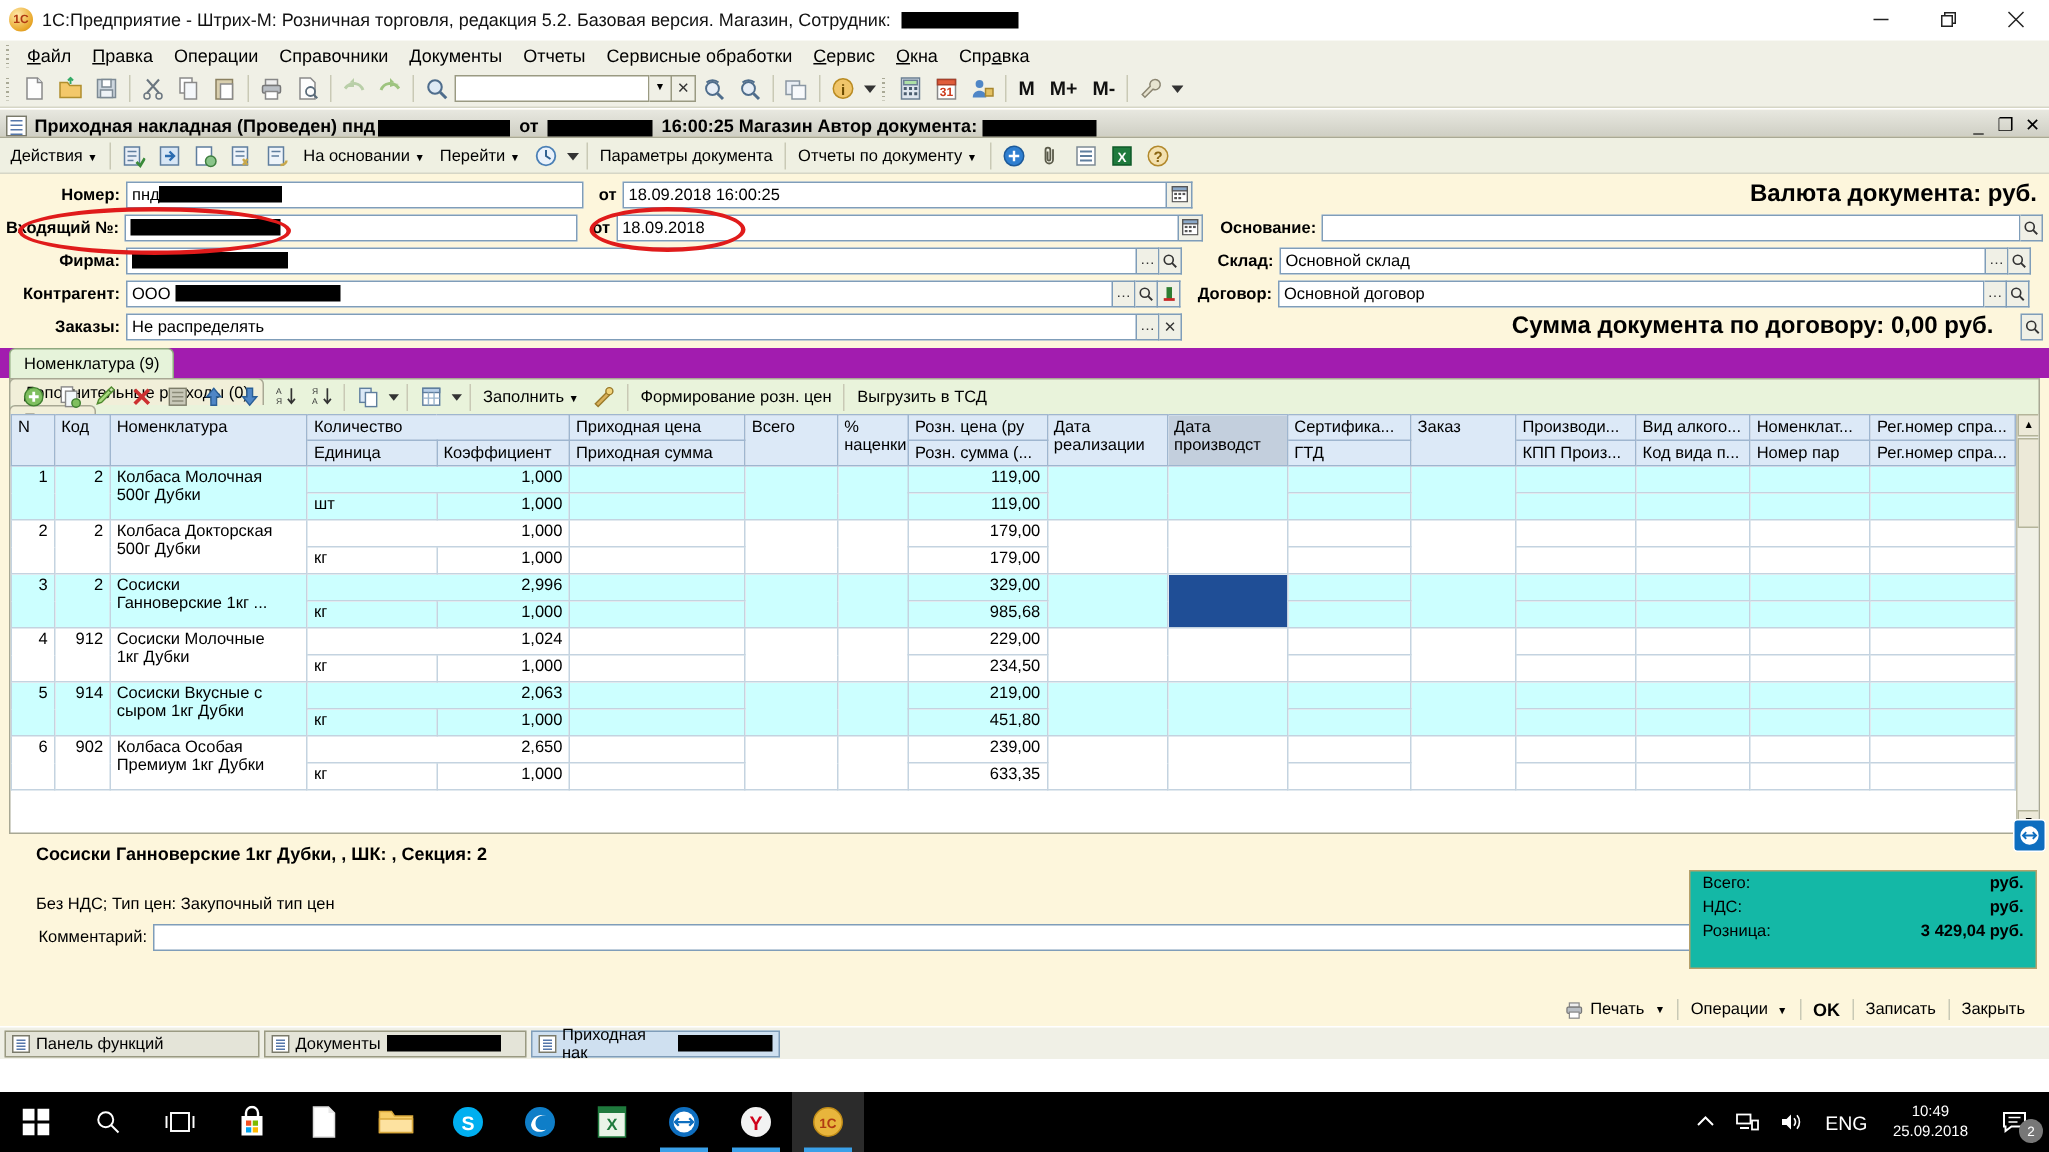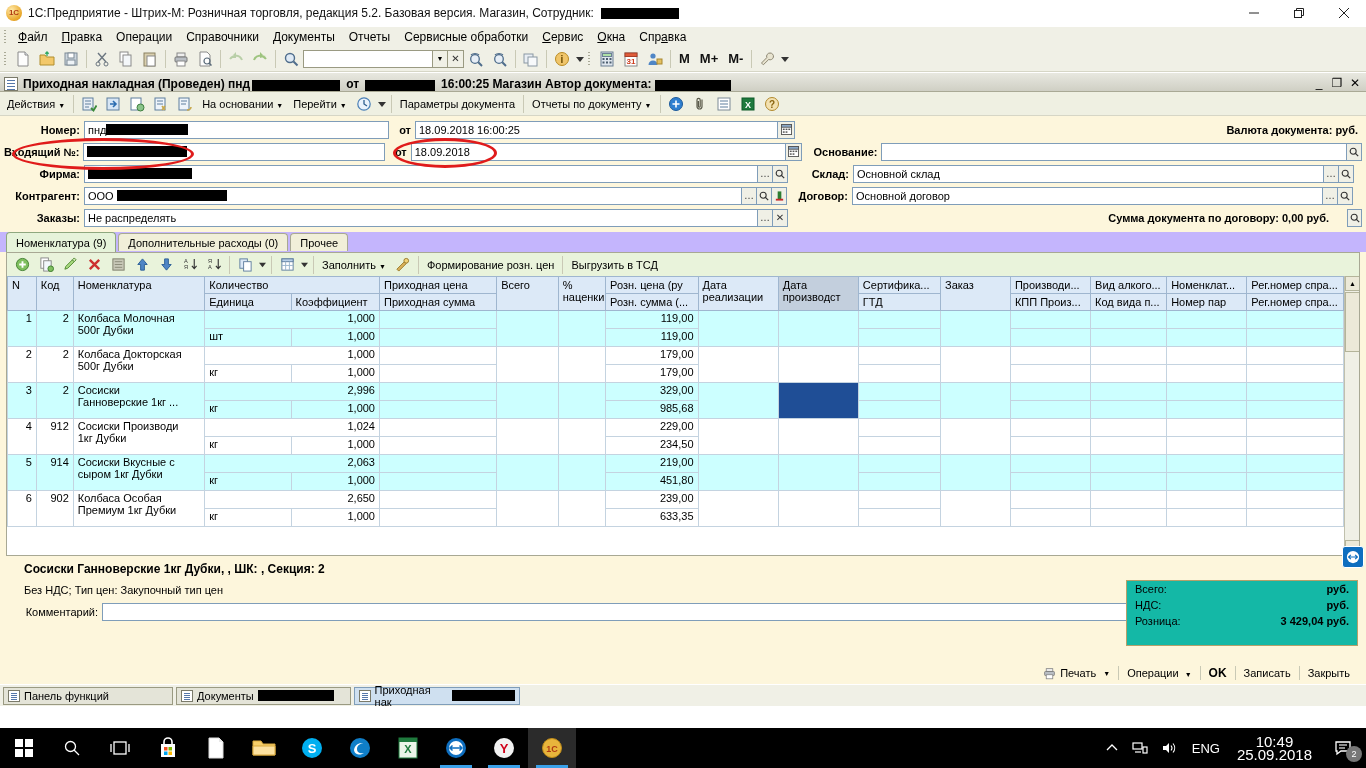--- a/index.html
+++ b/index.html
@@ -90,29 +90,29 @@
   .fld {
     height: 18px; background:#fff; border:1px solid #7f9db9; font-size:11px;
     padding: 1px 3px; display:flex; align-items:center; overflow:hidden; white-space:nowrap;
   }
   .minibtn {
     width:15px; height:18px; border:1px solid #7f9db9; border-left:none; background:#f0f0e6;
     display:flex; align-items:center; justify-content:center; font-size:10px; color:#333;
   }
   .calbtn { width:17px; height:18px; border:1px solid #7f9db9; border-left:none; background:#f0f0e6;
             display:flex; align-items:center; justify-content:center; }
-  .rightnote { font-size:11px; font-weight:bold; white-space:nowrap; }
+  .rightnote { font-size:16px; font-weight:bold; white-space:nowrap; }
 
   .redcircle {
     position:absolute; border: 3px solid #e01b1b; border-radius: 50%;
     pointer-events: none;
   }
 
   
-  .tabs { display:flex; align-items:center; height:20px; padding-left:6px; background:#c4b5fd; }
+  .tabs { display:flex; align-items:flex-start; height:20px; padding-left:6px; background:#a21caf;flex-direction:column; }
   .tab {
     height:18px; padding: 0 9px; font-size:11px; line-height:18px;
     border:1px solid #a8a894; border-bottom:none; border-radius: 4px 4px 0 0;
     background: #f1efd9; margin-right: 2px; color:#000;
   }
   .tab.active { background:#dff0d8; height:20px; line-height:20px; font-weight:normal;
                 border-color:#8fa87f; background:#e6f3da; }
 
   
   .gridtoolbar {
@@ -138,21 +138,21 @@
   td.sel { background:#1f4e96 !important; border:1px dotted #000 !important; }
 
   .vscroll { width:15px; background:#f0f0e6; border-left:1px solid #c0c0ad; position:relative; }
   .vscroll .arrow { width:15px; height:15px; background:#ece9d8; border:1px solid #b4b49a;
                     display:flex; align-items:center; justify-content:center; font-size:7px; }
   .vscroll .thumb { position:absolute; left:0; width:15px; background:#ece9d8; border:1px solid #b4b49a; }
 
   
   .infoblk { padding: 6px 8px 0 24px; }
   .infoblk .line1 { font-size:12px; font-weight:bold; color:#000; }
-  .infoblk .line2 { font-size:11px; color:#000; margin-top:8px; }
+  .infoblk .line2 { font-size:11px; color:#000; margin-top:21px; }
   .commentrow { display:flex; align-items:center; margin-top:7px; }
 
   .totalsbox {
     position:absolute; right: 8px; top: 508px; width: 232px; height: 66px;
     background:#14b8a6; border:1px solid #b5a06a;
   }
   .totalsbox .trow { display:flex; justify-content:space-between; padding: 2px 8px; font-size:11px; }
   .totalsbox .trow .k { color:#000; }
   .totalsbox .trow .v { font-weight:bold; }
 
@@ -185,21 +185,21 @@
   .skey.on { color:#111; }
 
   
   .taskbar { position:absolute; left:0; bottom:0; width:1366px; height:40px; background:#000;
              display:flex; align-items:center; }
   .tbitem { width:48px; height:40px; display:flex; align-items:center; justify-content:center; position:relative; }
   .tbitem.running::after { content:""; position:absolute; bottom:0; left:8px; right:8px; height:3px; background:#3aa0e8; }
   .tbitem.current { background:#2b2b2b; }
   .tray { margin-left:auto; display:flex; align-items:center; color:#fff; height:40px; }
   .tray .ti { padding: 0 7px; font-size:13px; }
-  .clock { text-align:center; font-size:15px; line-height:13px; padding: 0 10px; color:#fff; }
+  .clock { text-align:center; font-size:10px; line-height:13px; padding: 0 10px; color:#fff; }
   .notif { width:44px; height:40px; display:flex; align-items:center; justify-content:center; position:relative; color:#fff; }
   .notif .badge { position:absolute; right:4px; bottom:6px; width:16px; height:16px; border-radius:50%;
                   background:#777; color:#fff; font-size:9px; display:flex; align-items:center; justify-content:center; }
 
   svg { display:block; }
 </style>
 </head>
 <body>
 
 <div class="app">
@@ -905,21 +905,21 @@
               <td></td>
               <td></td>
               <td></td>
               <td></td>
             </tr>
 
             <tr class="r-even">
               <td rowspan="2" class="num">4</td>
               <td rowspan="2" class="num">912</td>
               <td rowspan="2">
-                <div>Сосиски Производи</div>
+                <div>Сосиски Молочные</div>
                 <div>1кг Дубки</div>
               </td>
               <td colspan="2" class="num">1,024</td>
               <td></td>
               <td rowspan="2"></td>
               <td rowspan="2"></td>
               <td class="num">229,00</td>
               <td rowspan="2"></td>
               <td rowspan="2"></td>
               <td></td>

